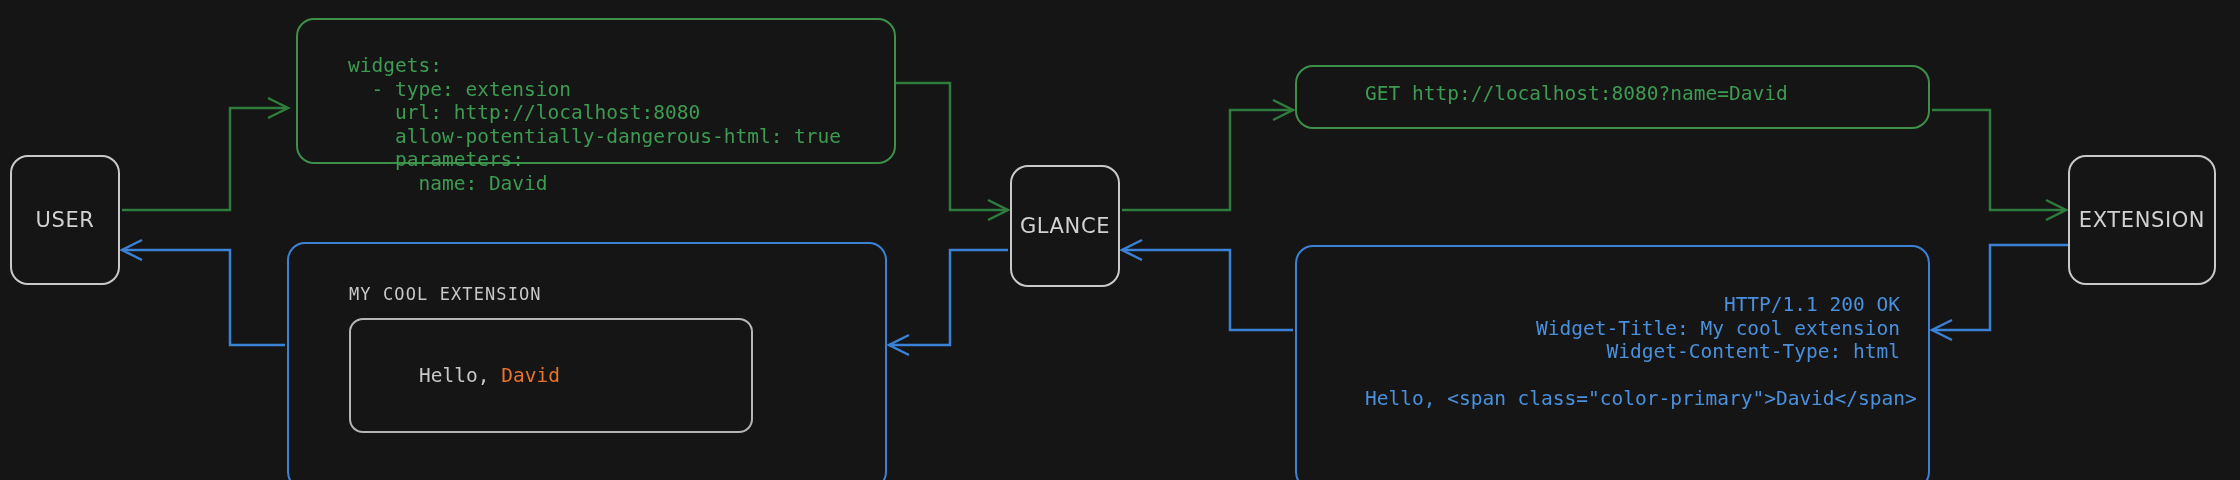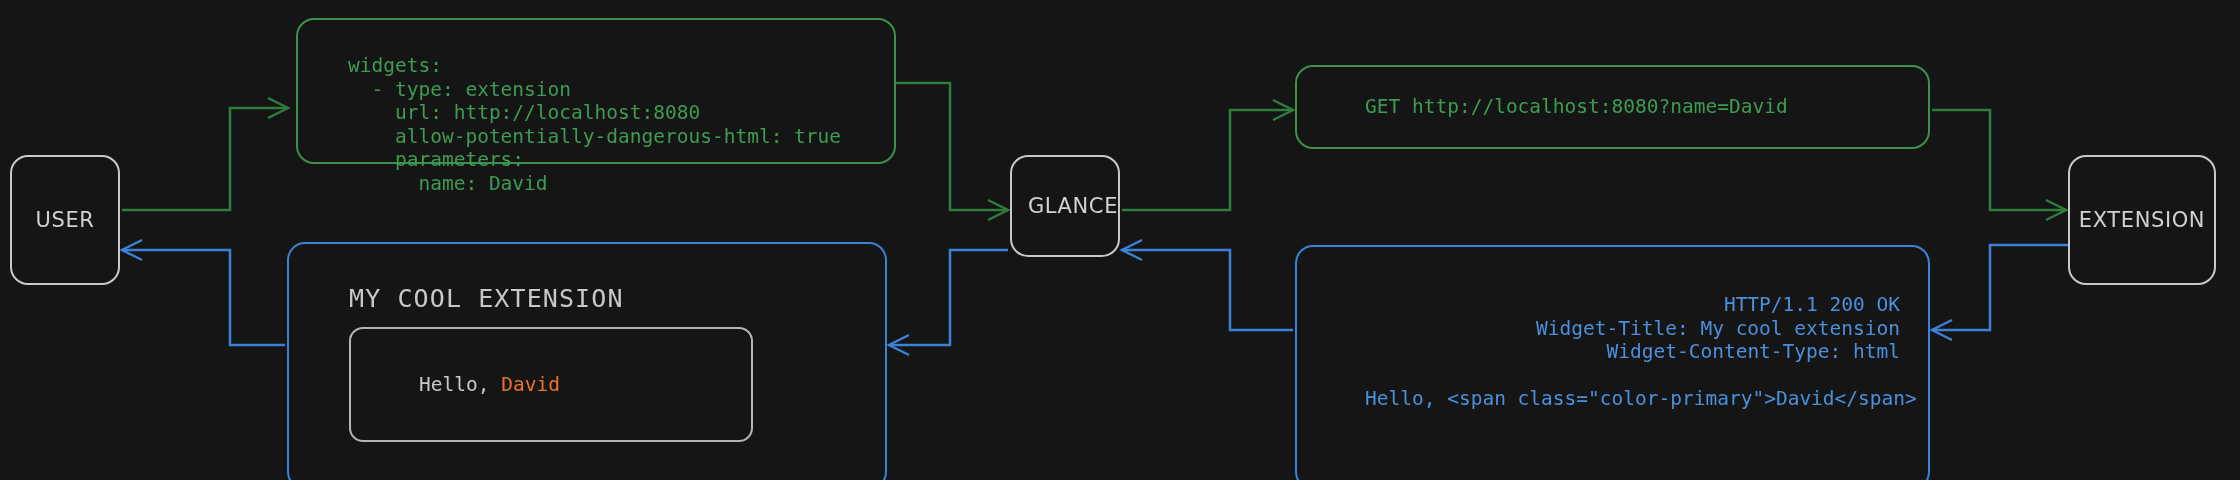--- a/index.html
+++ b/index.html
@@ -39,21 +39,21 @@
   }
   .actor-label {
     font-family: "DejaVu Sans", "Liberation Sans", sans-serif;
     font-size: 21px;
     letter-spacing: 0.6px;
     color: #d2d2d2;
     white-space: nowrap;
   }
 
   #actor-user      { left: 10px;   top: 155px; width: 110px; height: 130px; }
-  #actor-glance    { left: 1010px; top: 155px; width: 110px; height: 102px; justify-content: flex-end; }
+  #actor-glance    { left: 1010px; top: 165px; width: 110px; height: 122px; }
   #actor-extension { left: 2068px; top: 155px; width: 148px; height: 130px; }
 
   
   .panel {
     position: absolute;
     border-radius: 18px;
     background: #151515;
     border: 2px solid #3d8f4a;
     padding: 22px 28px;
   }
@@ -64,36 +64,36 @@
     font-size: 19.5px;
     line-height: 23.5px;
     white-space: pre;
     color: #3d9b52;
   }
   .code.blue { color: #4a90dd; }
 
   #panel-config   { left: 287px;  top: 18px;  width: 600px;  height: 146px; margin-left: 9px; }
   #panel-config .code { padding-left: 22px; padding-top: 12px; }
 
-  #panel-request  { left: 1295px; top: 65px;  width: 635px;  height: 84px;
-                    display: flex; align-items: center; }
+  #panel-request  { left: 1295px; top: 65px;  width: 635px;  height: 64px;
+                    display: flex; align-items: flex-end; }
   #panel-request .code { padding-left: 40px; }
 
   #panel-response { left: 1295px; top: 245px; width: 635px; height: 245px; }
   #panel-response .code { padding-left: 40px; padding-top: 24px; text-align: right; }
 
   
   #panel-widget {
     left: 287px; top: 242px; width: 600px; height: 248px;
     border-color: #3b82d6;
     padding: 0;
   }
   .widget-title {
     font-family: "DejaVu Sans Mono", "Liberation Mono", monospace;
-    font-size: 25px;
+    font-size: 17px;
     letter-spacing: 1.1px;
     color: #c8c8c8;
     margin: 40px 0 8px 60px;
   }
   .widget-body {
     margin: 14px 0 0 60px;
     width: 404px;
     height: 115px;
     border: 2px solid #b5b5b5;
     border-radius: 14px;

